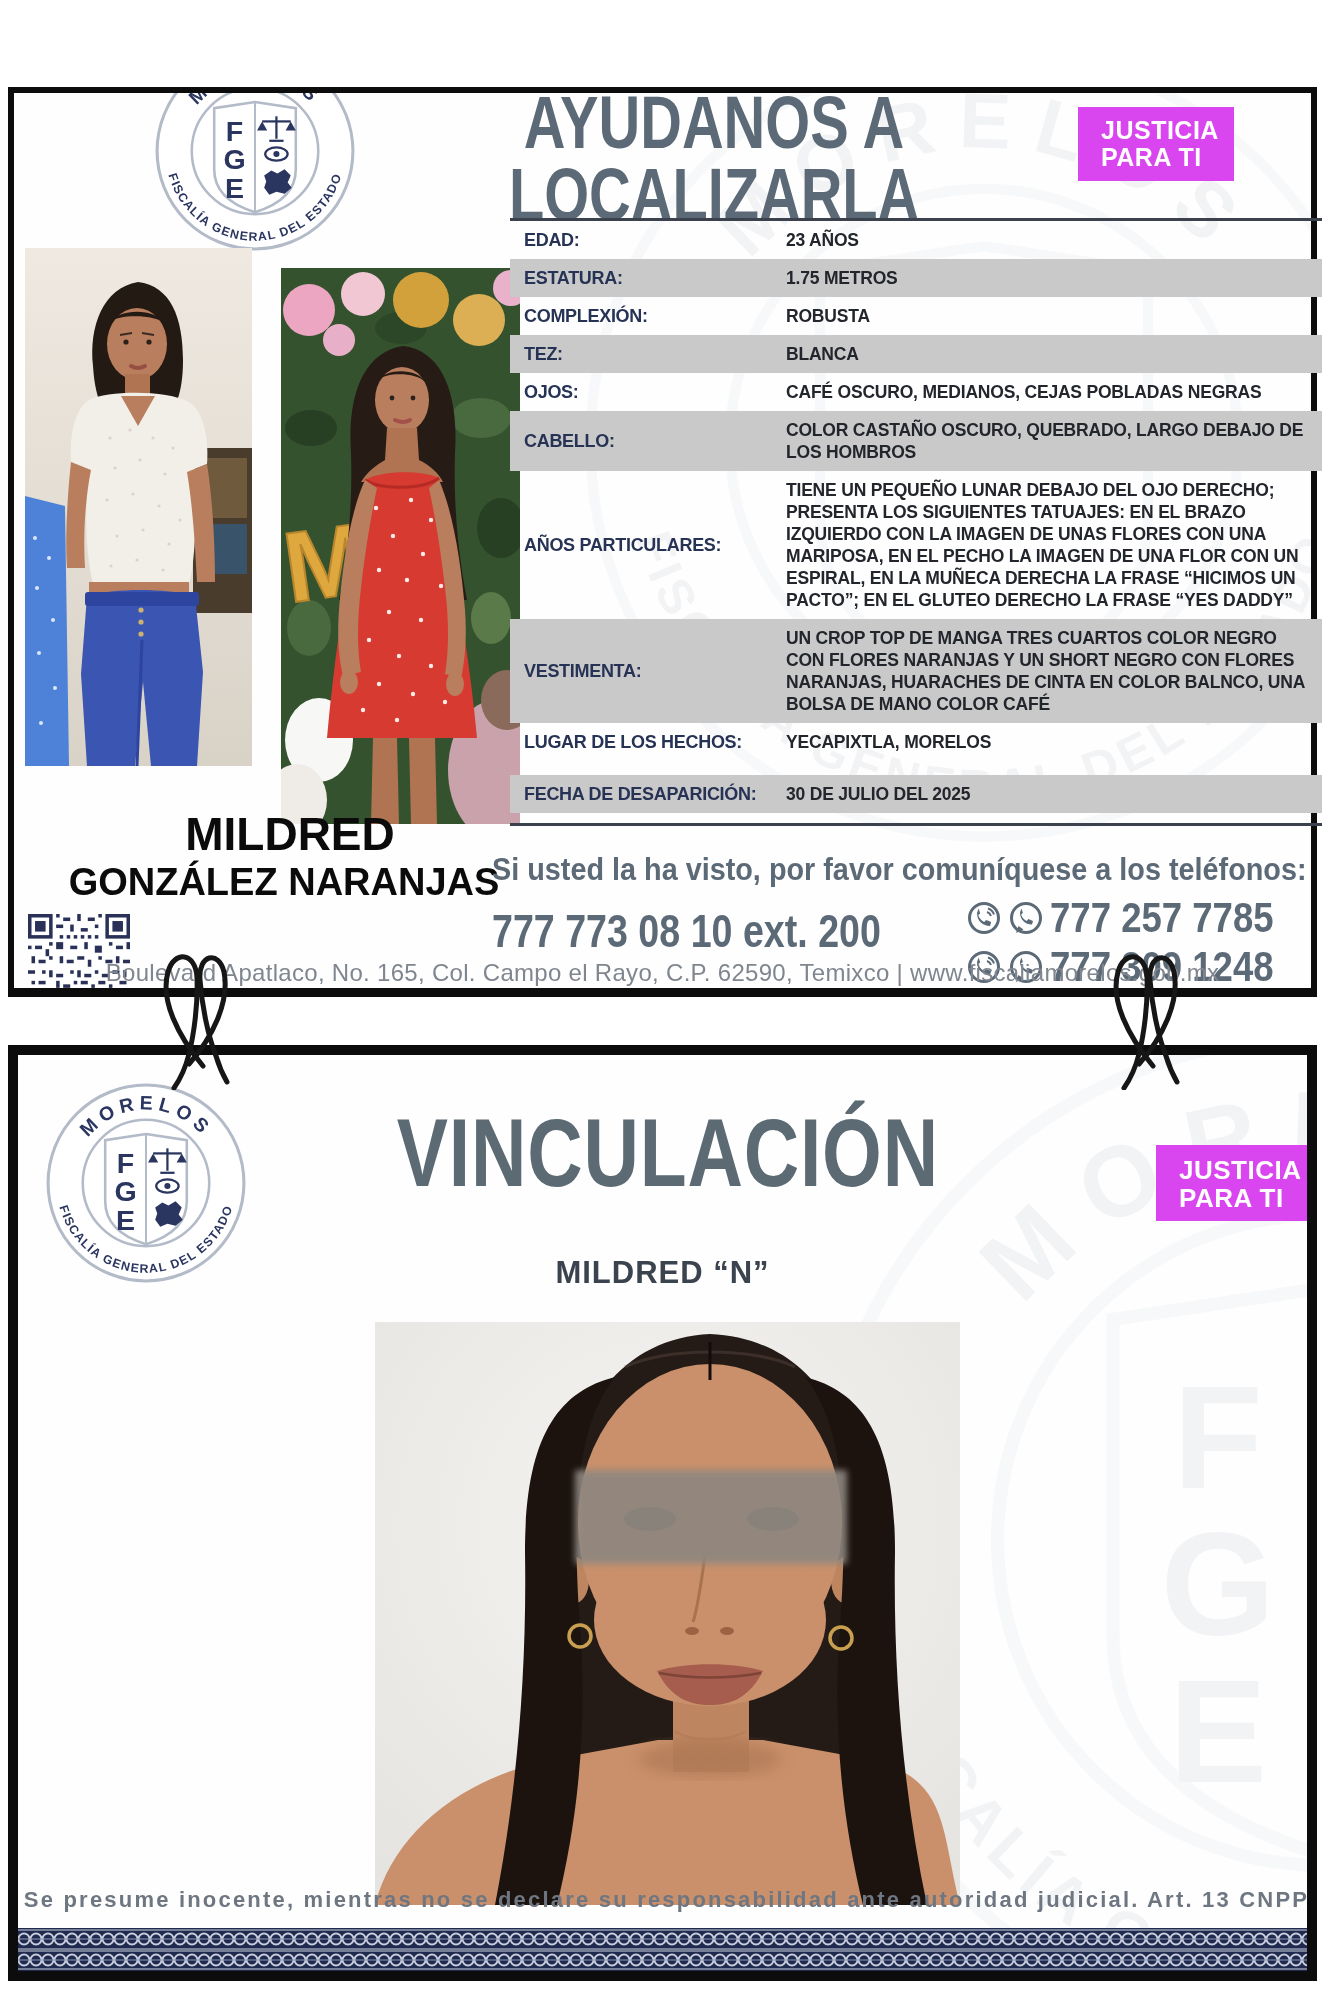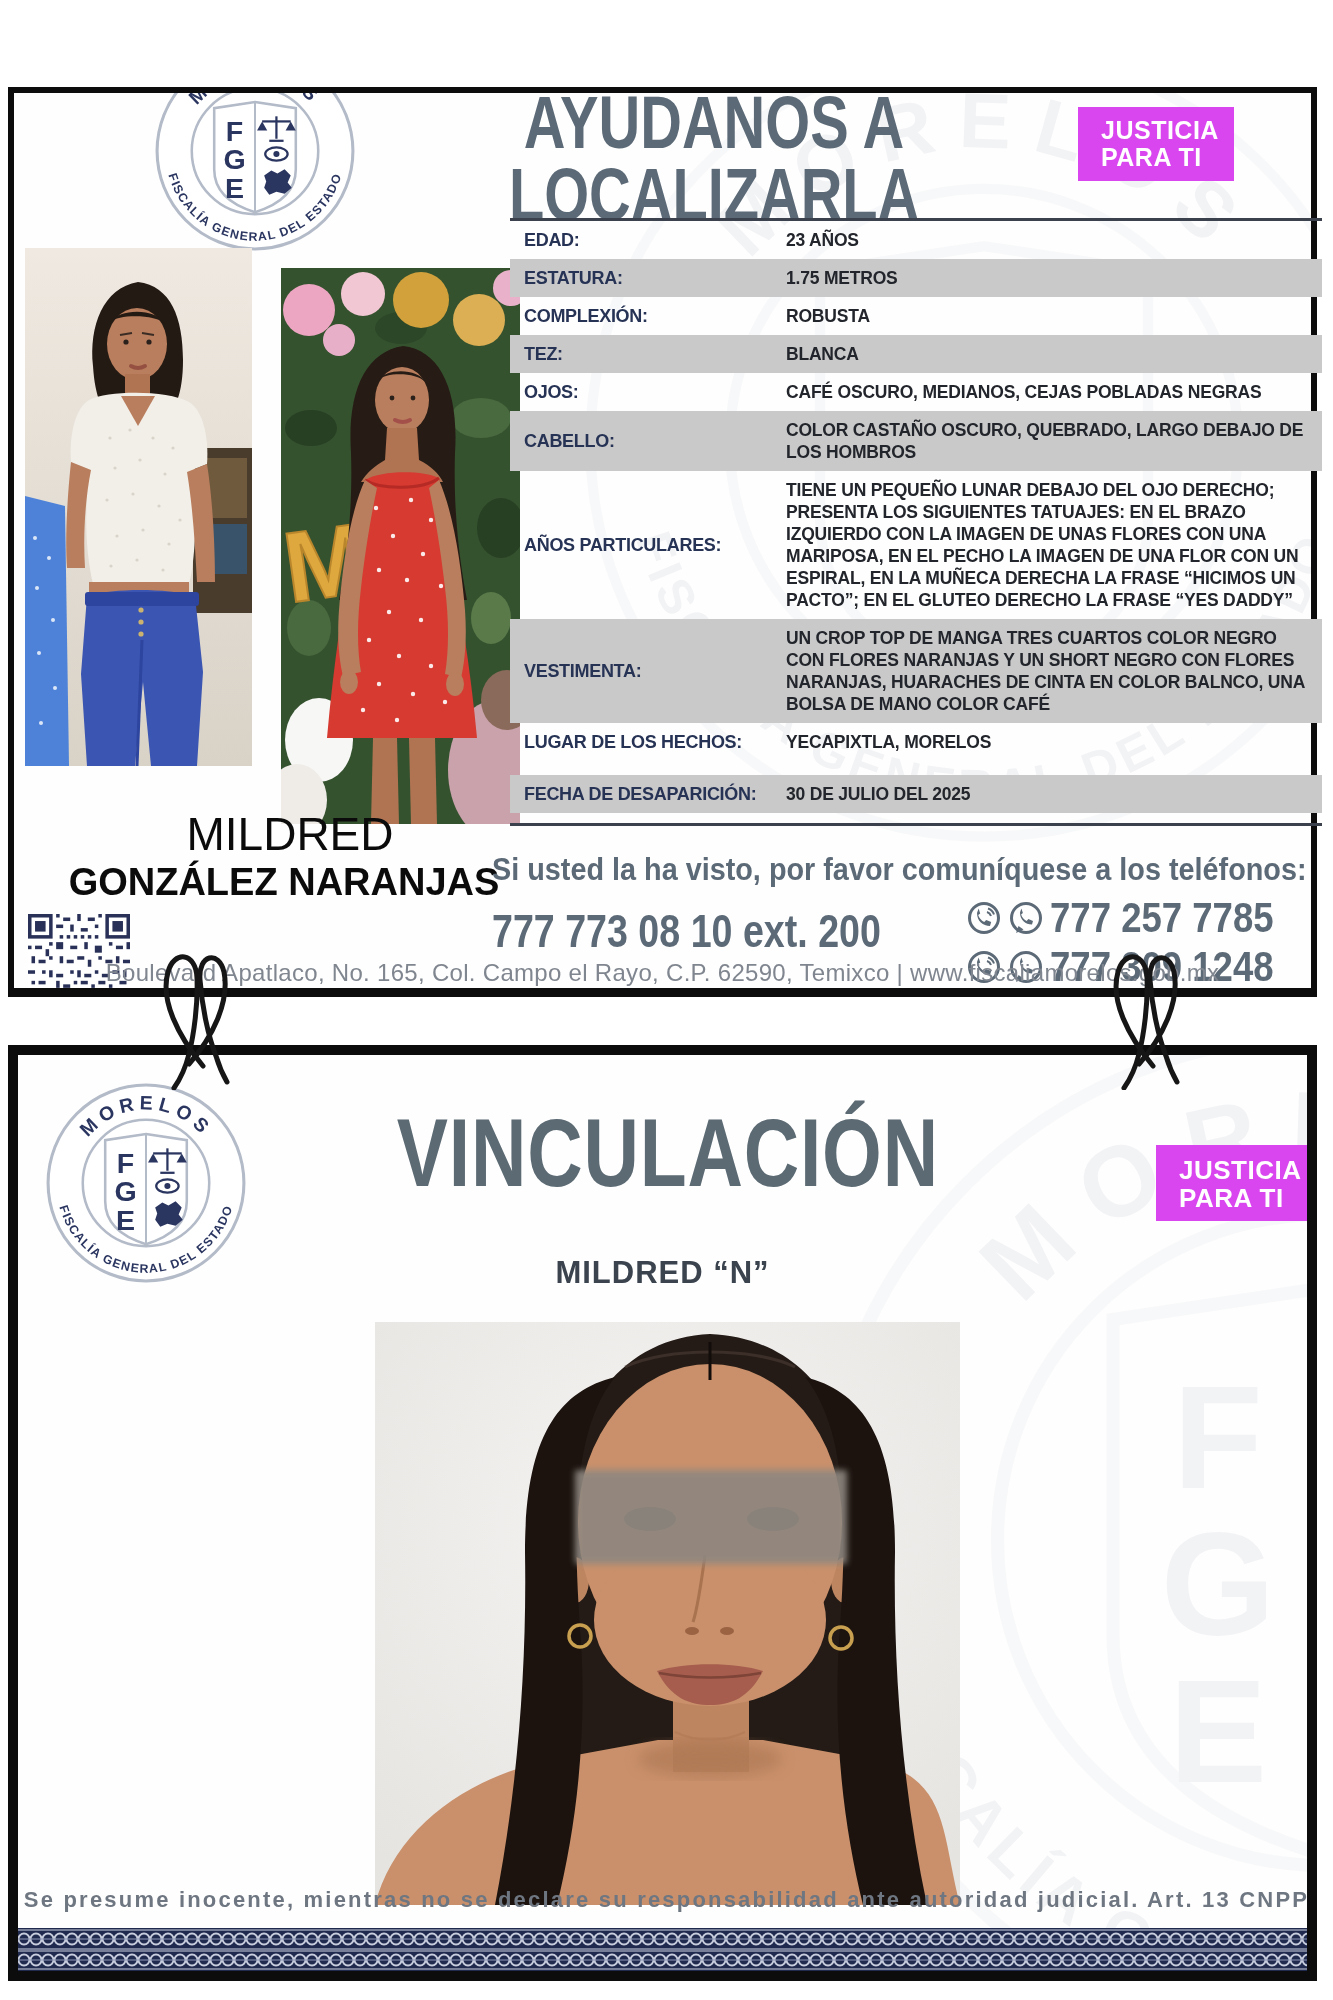--- a/index.html
+++ b/index.html
@@ -30,21 +30,21 @@
   .trow{display:flex;align-items:center;padding:8px 0;}
   .trow.shade{background:#c9c9c9;}
   .trow.gap{margin-top:14px;}
   .tlabel{width:276px;box-sizing:border-box;padding-left:14px;font-size:18px;font-weight:700;
           color:#273355;letter-spacing:-.3px;flex-shrink:0;}
   .tvalue{flex:1;padding-right:16px;font-size:17.5px;font-weight:700;color:#22252b;
           line-height:22px;letter-spacing:-.2px;}
   .tline2{height:3px;background:#3c424d;margin-top:10px;}
 
   .name1{position:absolute;left:0;top:716px;width:540px;text-align:center;color:#0b0b0b;}
-  .name1 .n1{font-size:46px;font-weight:400;line-height:50px;padding-left:12px;}
+  .name1 .n1{font-size:46px;font-weight:700;line-height:50px;padding-left:12px;}
   .name1 .n2{font-size:38px;font-weight:800;line-height:46px;white-space:nowrap;}
   .qr-wrap{position:absolute;left:14px;top:821px;width:102px;height:80px;overflow:hidden;}
   .contact{position:absolute;left:478px;top:758px;width:830px;white-space:nowrap;color:#5c6a77;}
   .contact span{font-size:32px;font-weight:800;}
   .phone-main{position:absolute;left:478px;top:808px;white-space:nowrap;color:#5c6a77;}
   .phone-main span{font-size:47px;font-weight:800;line-height:60px;}
   .prow{position:absolute;left:952px;display:flex;align-items:center;gap:6px;color:#5c6a77;}
   .prow .pnum{font-size:43px;font-weight:800;white-space:nowrap;}
   #prow1{top:800px;text-align:center;} #prow2{top:849px;}
   .footer1{position:absolute;left:0;top:866px;width:1297px;text-align:center;

